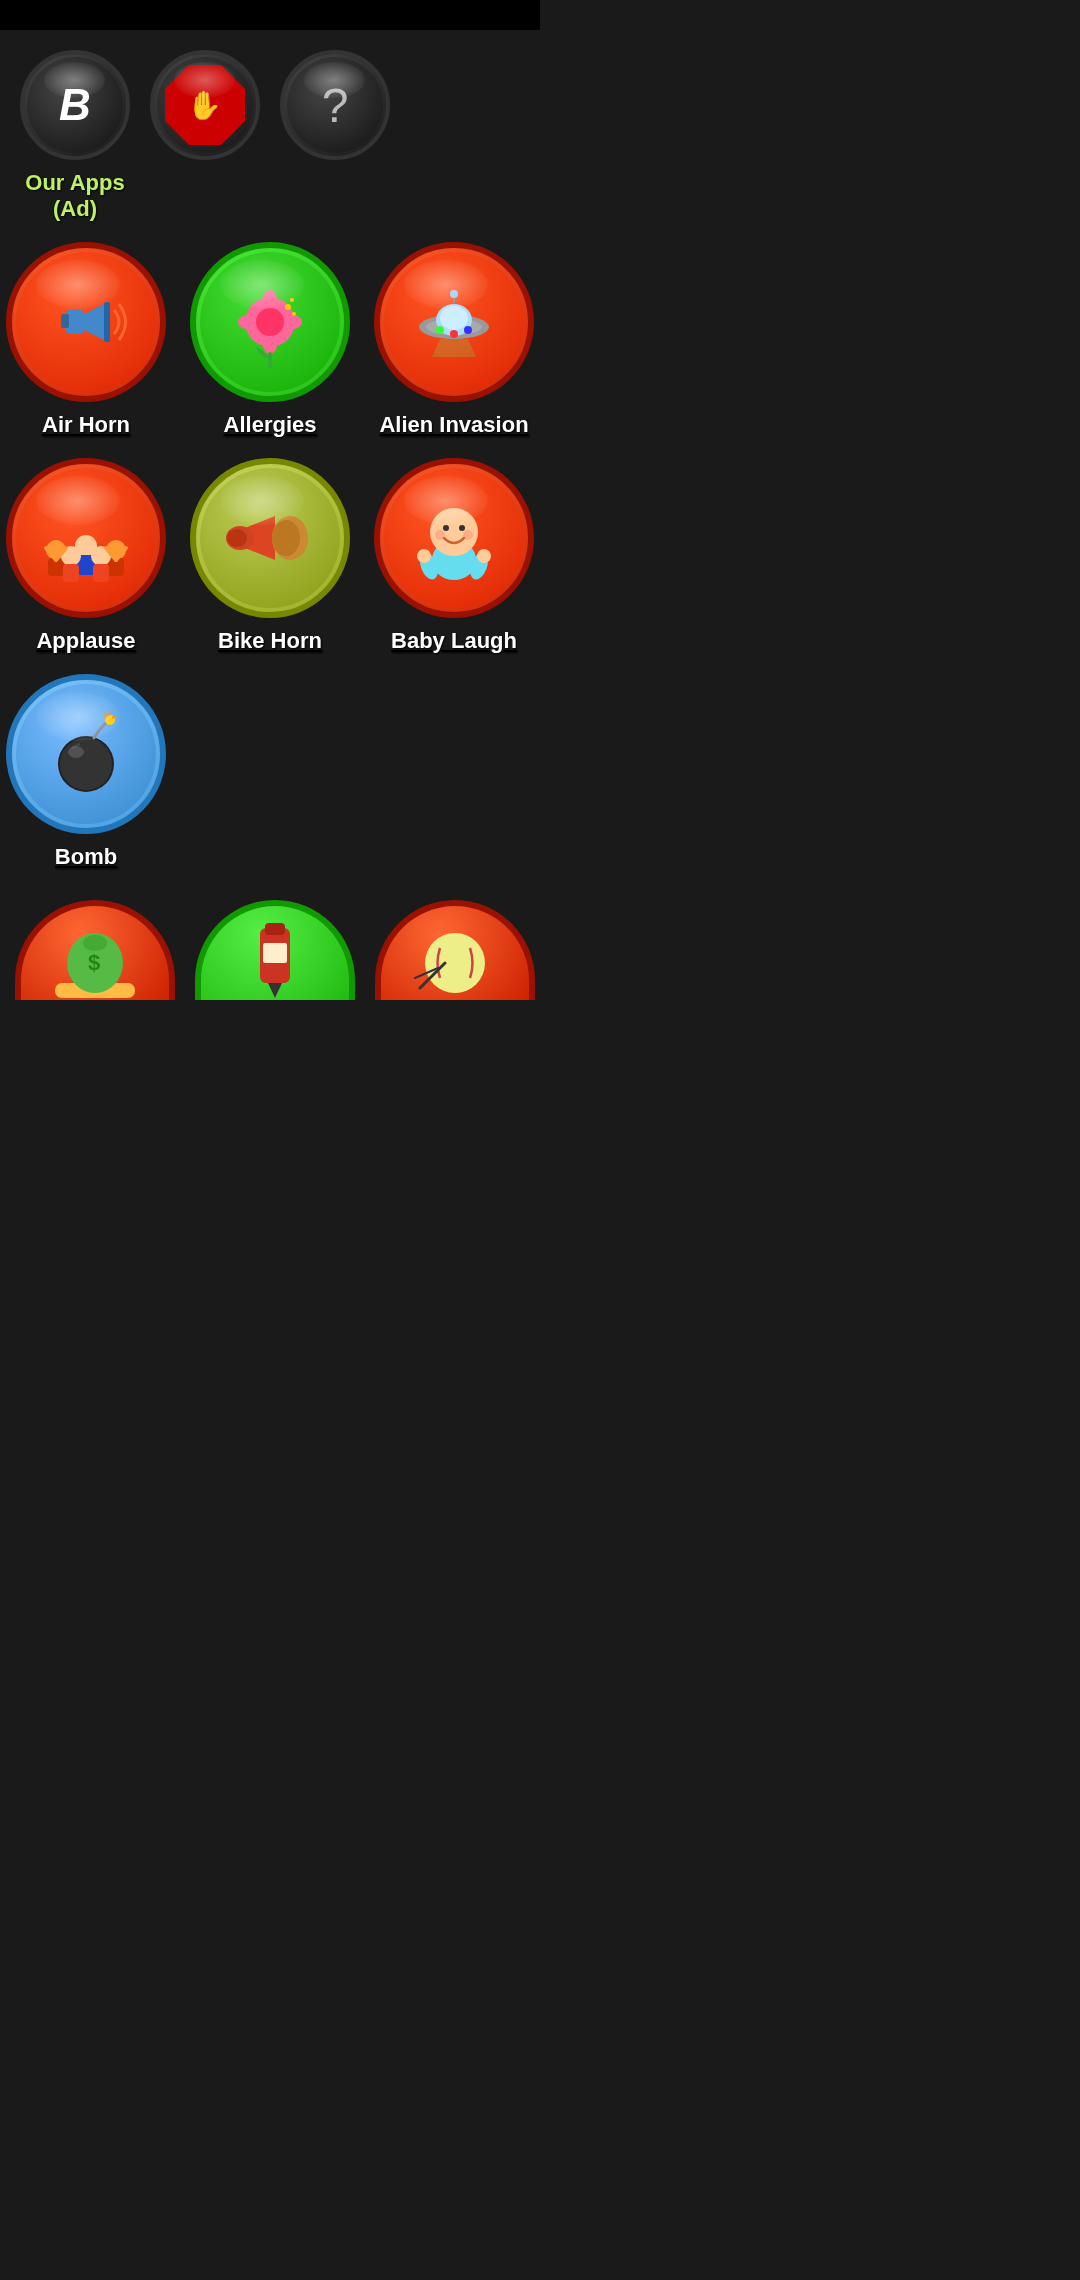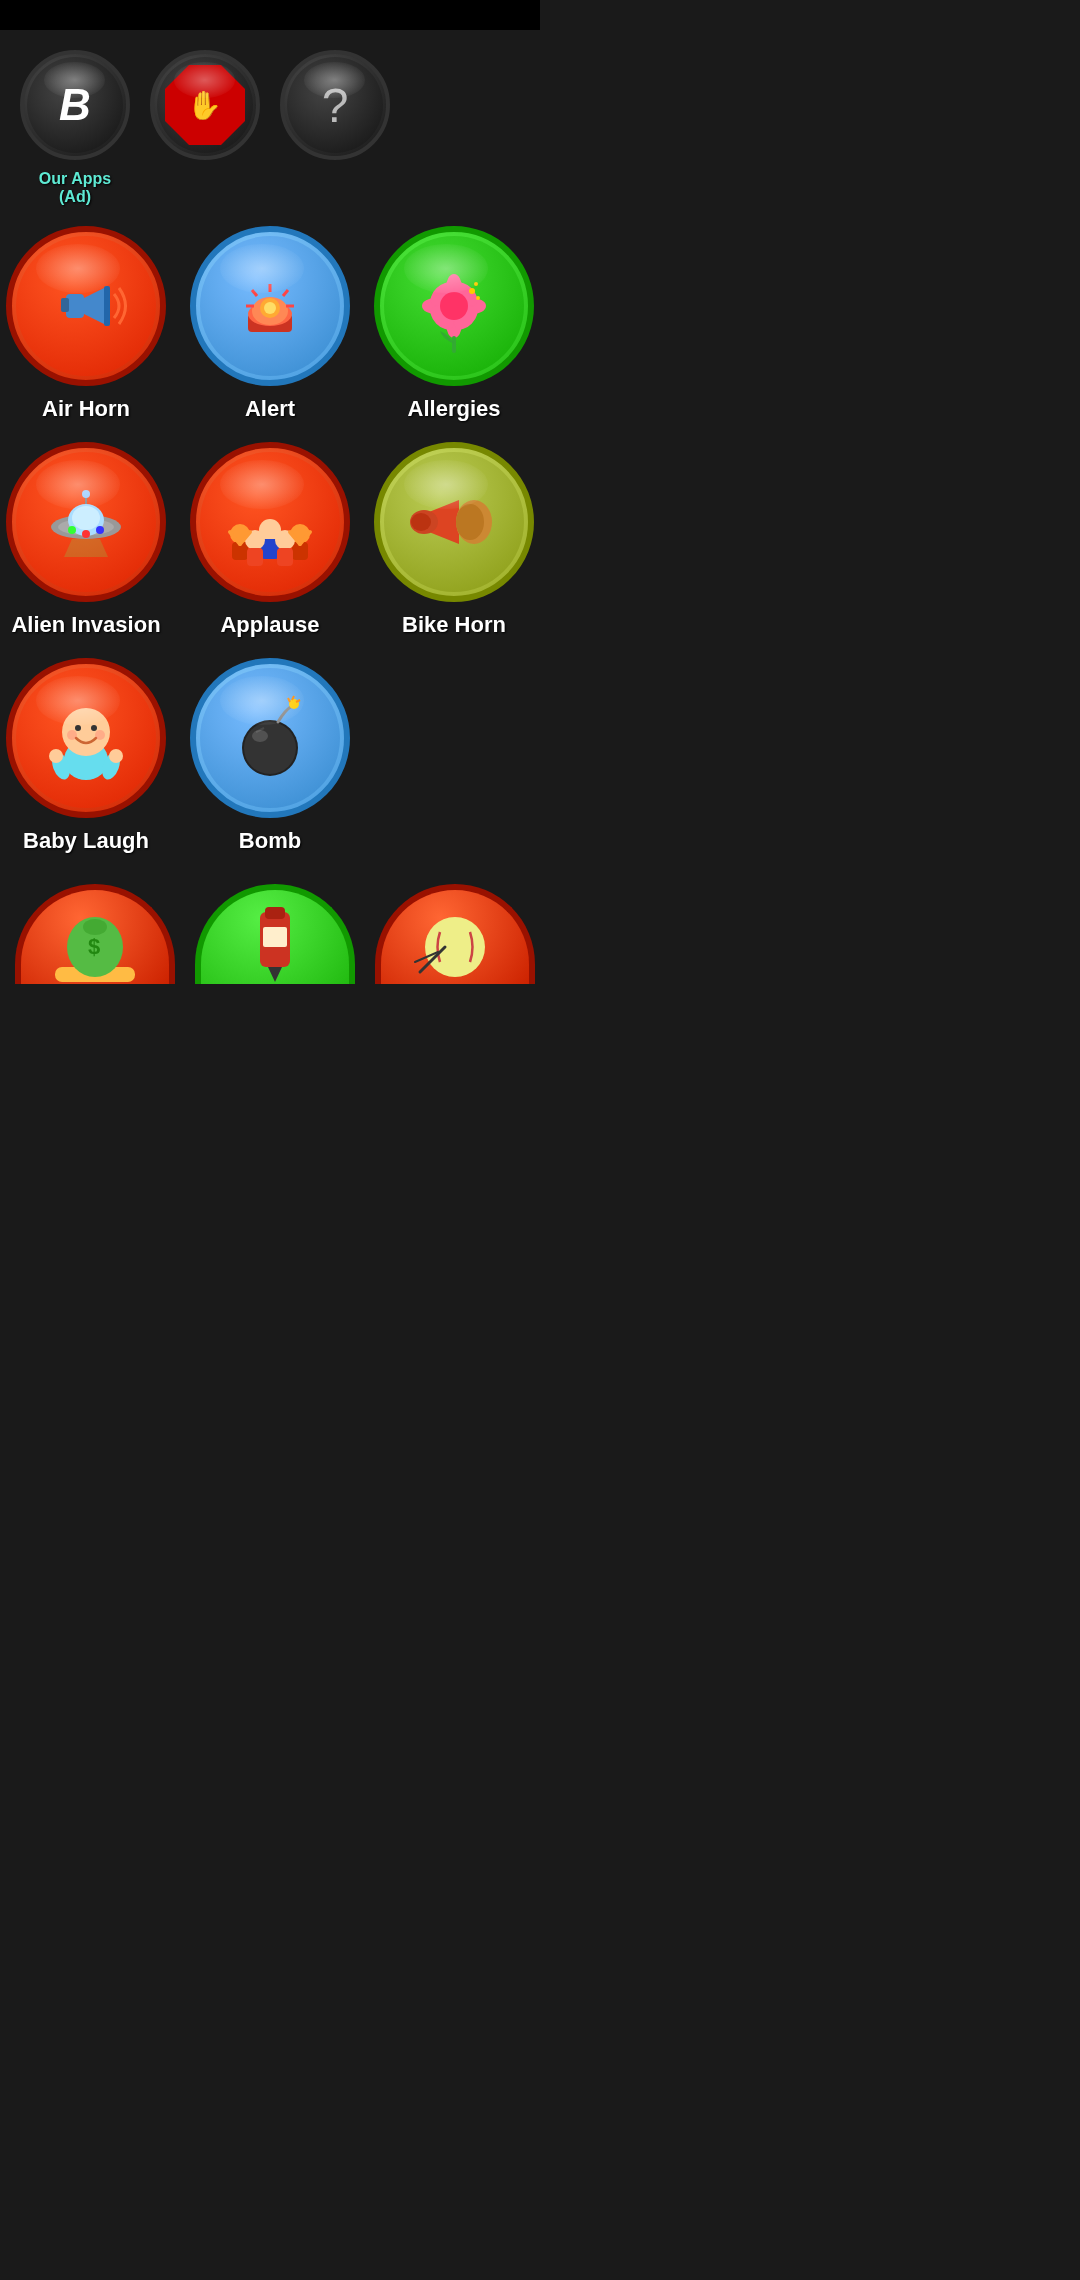--- a/index.html
+++ b/index.html
@@ -12,20 +12,21 @@
     }
     .top-bar {
       background: #000;
       height: 30px;
     }
     .grid {
       display: grid;
       grid-template-columns: repeat(3, 1fr);
       gap: 20px;
       padding: 20px 4px;
+      text-decoration: underline;
     }
     .item {
       display: flex;
       flex-direction: column;
       align-items: center;
       cursor: pointer;
     }
     .btn-circle {
       width: 160px;
       height: 160px;
@@ -67,22 +68,22 @@
       overflow: hidden;
     }
     .label {
       color: #fff;
       font-size: 22px;
       font-weight: bold;
       text-align: center;
       text-shadow: 1px 1px 2px #000;
     }
     .label-small {
-      color: #5eead4;
-      font-size: 16px;
+      color: #bef264;
+      font-size: 22px;
       font-weight: bold;
       text-align: center;
       text-shadow: 1px 1px 2px #000;
     }
     
     .bg-black-ring { background: radial-gradient(circle at 40% 35%, #555, #111); border: 4px solid #333; }
     .bg-black-inner { background: radial-gradient(circle at 40% 35%, #444, #111); }
     .bg-red-ring { background: radial-gradient(circle at 40% 30%, #ff6633, #cc2200); border: 6px solid #991100; }
     .bg-red-inner { background: radial-gradient(circle at 40% 30%, #ff5522, #dd2200); }
     .bg-yellow-ring { background: radial-gradient(circle at 40% 30%, #ffe033, #ccaa00); border: 6px solid #aa8800; }
@@ -185,44 +186,20 @@
           <path d="M78 38 Q88 50 78 62" stroke="#ff6633" stroke-width="3" fill="none"></path>
           <path d="M83 32 Q96 50 83 68" stroke="#ff6633" stroke-width="3" fill="none"></path>
         </svg>
         <div class="shine"></div>
       </div>
     </div>
     <span class="label">Air Horn</span>
   </div>
 
 
-  <div class="item">
-    <div class="btn-circle bg-blue-ring">
-      <div class="inner bg-blue-inner">
-        <svg width="100" height="100" viewBox="0 0 100 100">
-
-          <rect x="28" y="58" width="44" height="18" rx="4" fill="#cc3322"></rect>
-
-          <ellipse cx="50" cy="58" rx="22" ry="12" fill="#ff6644"></ellipse>
-          <ellipse cx="50" cy="55" rx="18" ry="14" fill="#ff8855"></ellipse>
-
-          <circle cx="50" cy="52" r="10" fill="#ffaa33"></circle>
-          <circle cx="50" cy="52" r="6" fill="#ffdd66"></circle>
-
-          <line x1="50" y1="28" x2="50" y2="36" stroke="#ff4444" stroke-width="3"></line>
-          <line x1="68" y1="34" x2="63" y2="40" stroke="#ff4444" stroke-width="3"></line>
-          <line x1="32" y1="34" x2="37" y2="40" stroke="#ff4444" stroke-width="3"></line>
-          <line x1="74" y1="50" x2="66" y2="50" stroke="#ff4444" stroke-width="3"></line>
-          <line x1="26" y1="50" x2="34" y2="50" stroke="#ff4444" stroke-width="3"></line>
-        </svg>
-        <div class="shine"></div>
-      </div>
-    </div>
-    <span class="label">Alert</span>
-  </div>
 
   <div class="item">
     <div class="btn-circle bg-green-ring">
       <div class="inner bg-green-inner">
         <svg width="100" height="100" viewBox="0 0 100 100">
 
           <ellipse cx="50" cy="32" rx="8" ry="14" fill="#ff6699"></ellipse>
           <ellipse cx="50" cy="68" rx="8" ry="14" fill="#ff6699"></ellipse>
           <ellipse cx="32" cy="50" rx="14" ry="8" fill="#ff6699"></ellipse>
           <ellipse cx="68" cy="50" rx="14" ry="8" fill="#ff6699"></ellipse>

